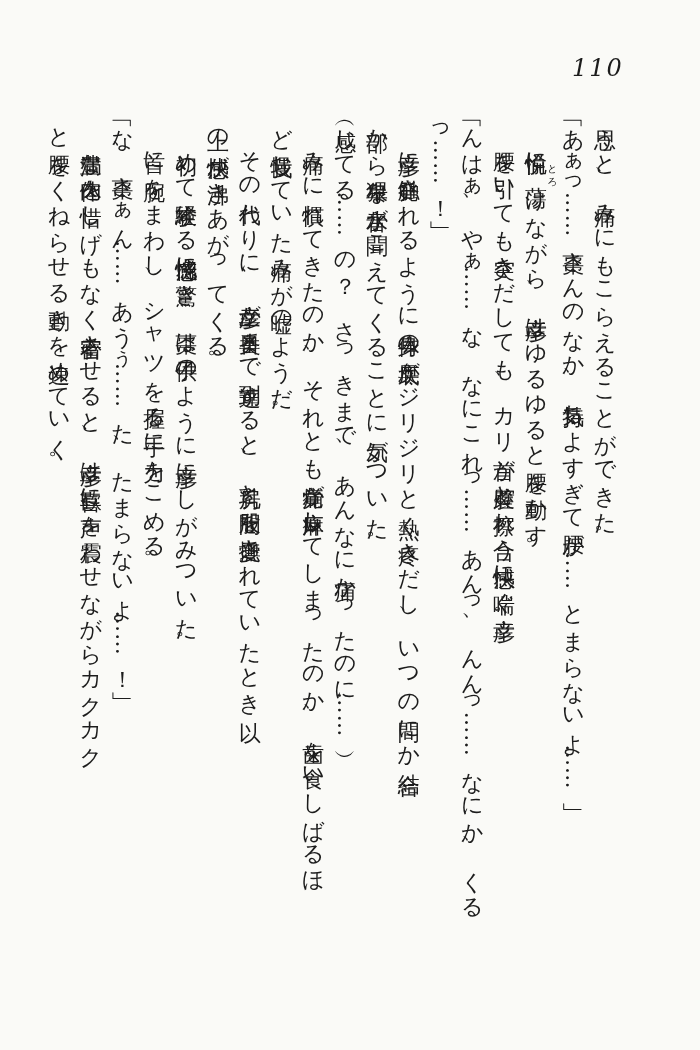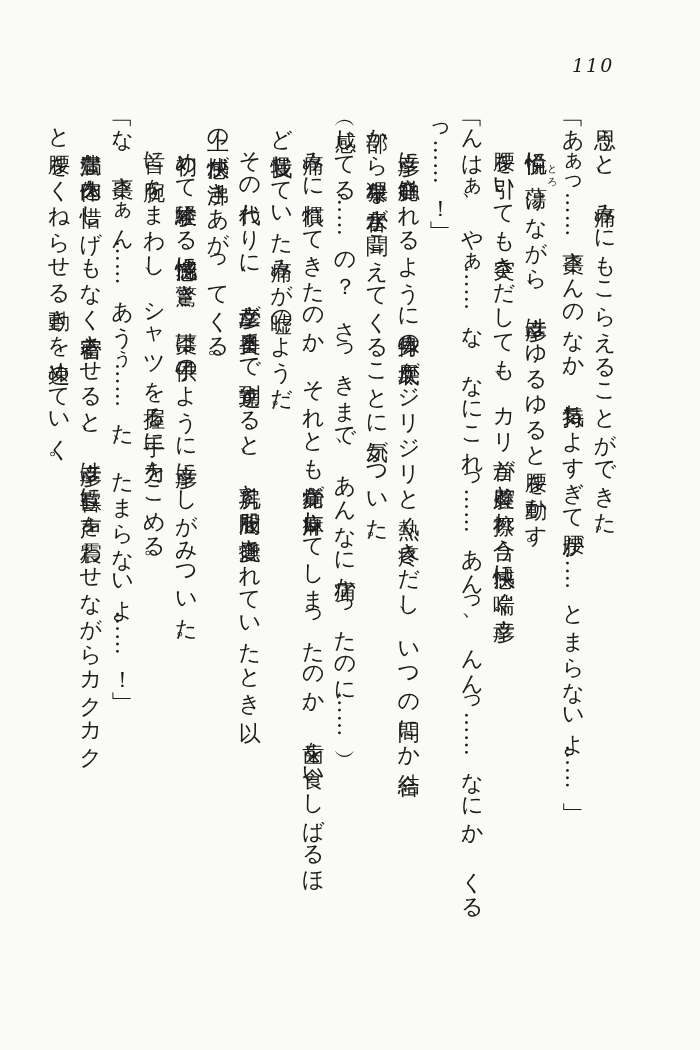--- a/index.html
+++ b/index.html
@@ -15,21 +15,21 @@
   }
   .page {
     position: absolute;
     inset: 0;
   }
   .page-number {
     position: absolute;
     top: 54px;
     left: 572px;
     font-style: italic;
-    font-size: 19px;
+    font-size: 24px;
     letter-spacing: 2px;
   }
   .text-block {
     position: absolute;
     top: 113px;
     right: 79px;
     height: 872px;
     writing-mode: vertical-rl;
     text-orientation: mixed;
     font-size: 22px;

